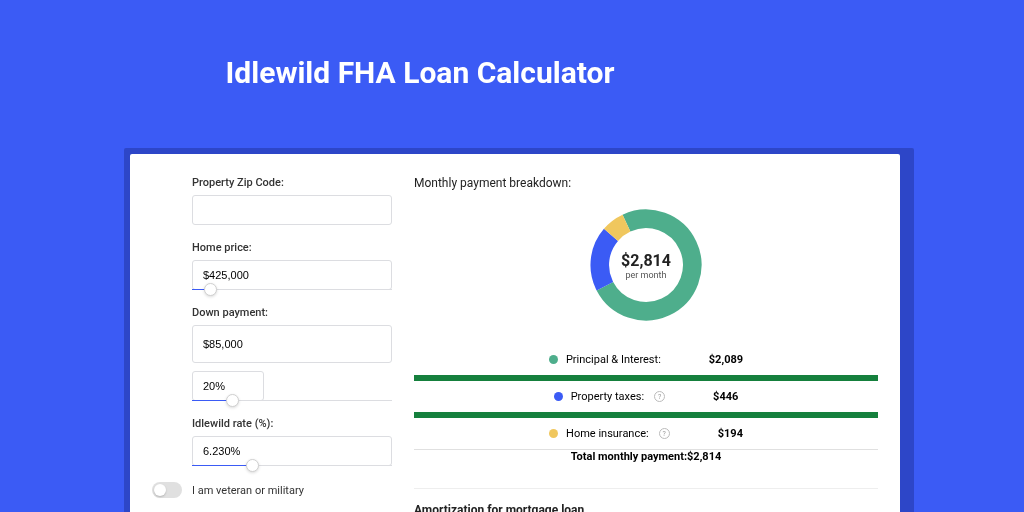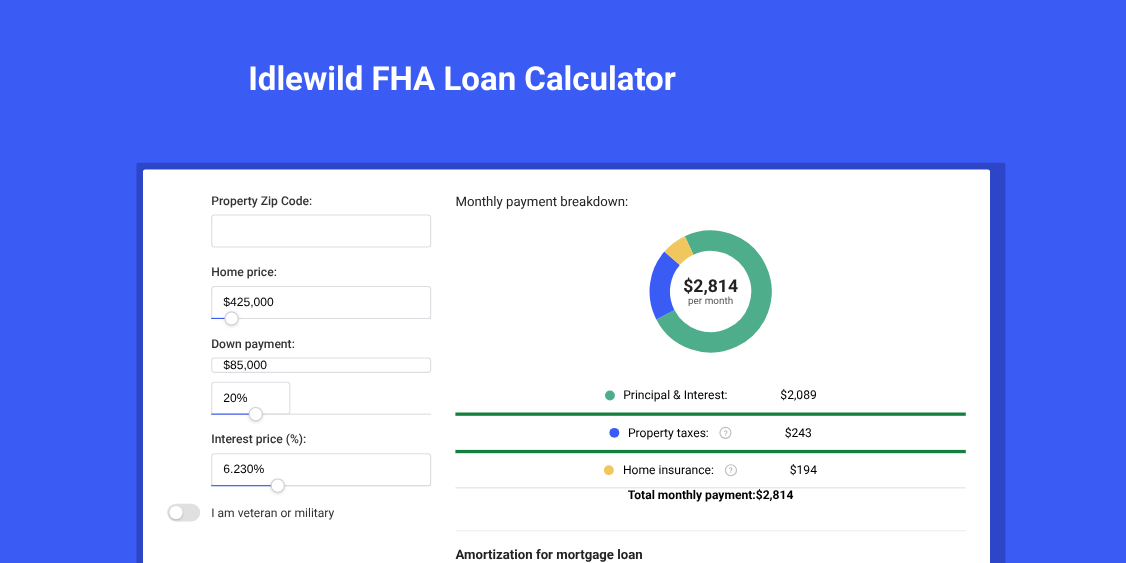--- a/index.html
+++ b/index.html
@@ -50,21 +50,21 @@
   font-size: 11px;
   color: #333;
   font-weight: 500;
   margin-bottom: 6px;
 }
 .text-input {
   width: 100%;
   height: 30px;
   border: 1px solid #dcdde1;
   border-radius: 3px;
-  padding: 0 10px;
+  padding: 12px 10px;
   font-size: 11px;
   background: #fff;
 }
 .text-input.small { width: 72px; }
 .field-group { margin-bottom: 16px; position: relative; margin-left: 40px; }
 .field-row { display: flex; gap: 8px; flex-direction: column; }
 .field-row .text-input:first-child { flex: 1; }
 .slider-track {
   position: relative;
   height: 1px;
@@ -155,24 +155,24 @@
 }
 .donut-amount { font-size: 16px; font-weight: 700; color: #222; }
 .donut-sub { font-size: 9px; color: #555; }
 .legend-row {
   display: flex;
   align-items: center;
   justify-content: center;
   padding: 9px 0;
   font-size: 11px;
 }
-.legend-row.divided { border-top: 3px solid #15803d; }
+.legend-row.divided { border-top: 6px solid #15803d; }
 .legend-left { display: flex; align-items: center; gap: 8px; }
 .legend-dot { width: 9px; height: 9px; border-radius: 50%; }
-.legend-val { font-weight: 400; margin-left: 48px; }
+.legend-val { font-weight: 700; margin-left: 48px; }
 .legend-row.total { border-top: 1px solid #e0e0e0; font-weight: 700; padding-top: 0; }
 .info-icon {
   display: inline-flex;
   width: 11px;
   height: 11px;
   border: 1px solid #bbb;
   border-radius: 50%;
   font-size: 7px;
   align-items: center;
   justify-content: center;
@@ -212,21 +212,21 @@
           <input class="text-input" value="$85,000" style="">
           <input class="text-input small" value="20%" style="">
         </div>
         <div class="slider-track">
           <div class="slider-fill" style="width:20%"></div>
           <div class="slider-thumb" style="left:calc(20% - 6px)"></div>
         </div>
       </div>
 
       <div class="field-group">
-        <div class="field-label">Interest price (%):</div>
+        <div class="field-label">Idlewild rate (%):</div>
         <input class="text-input" value="6.230%" style="">
         <div class="slider-track">
           <div class="slider-fill" style="width:30%"></div>
           <div class="slider-thumb" style="left:calc(30% - 6px)"></div>
         </div>
       </div>
 
 
       <div class="toggle-row">
         <div class="toggle"></div>
@@ -259,21 +259,21 @@
               <span>Principal &amp; Interest:</span>
             </div>
             <span class="legend-val">$2,089</span>
           </div>
           <div class="legend-row divided">
             <div class="legend-left">
               <span class="legend-dot" style="background: rgb(59, 91, 245);"></span>
               <span>Property taxes:</span>
               <span class="info-icon">?</span>
             </div>
-            <span class="legend-val">$243</span>
+            <span class="legend-val">$446</span>
           </div>
           <div class="legend-row divided">
             <div class="legend-left">
               <span class="legend-dot" style="background: rgb(240, 199, 94);"></span>
               <span>Home insurance:</span>
               <span class="info-icon">?</span>
             </div>
             <span class="legend-val">$194</span>
           </div>
         </div>

